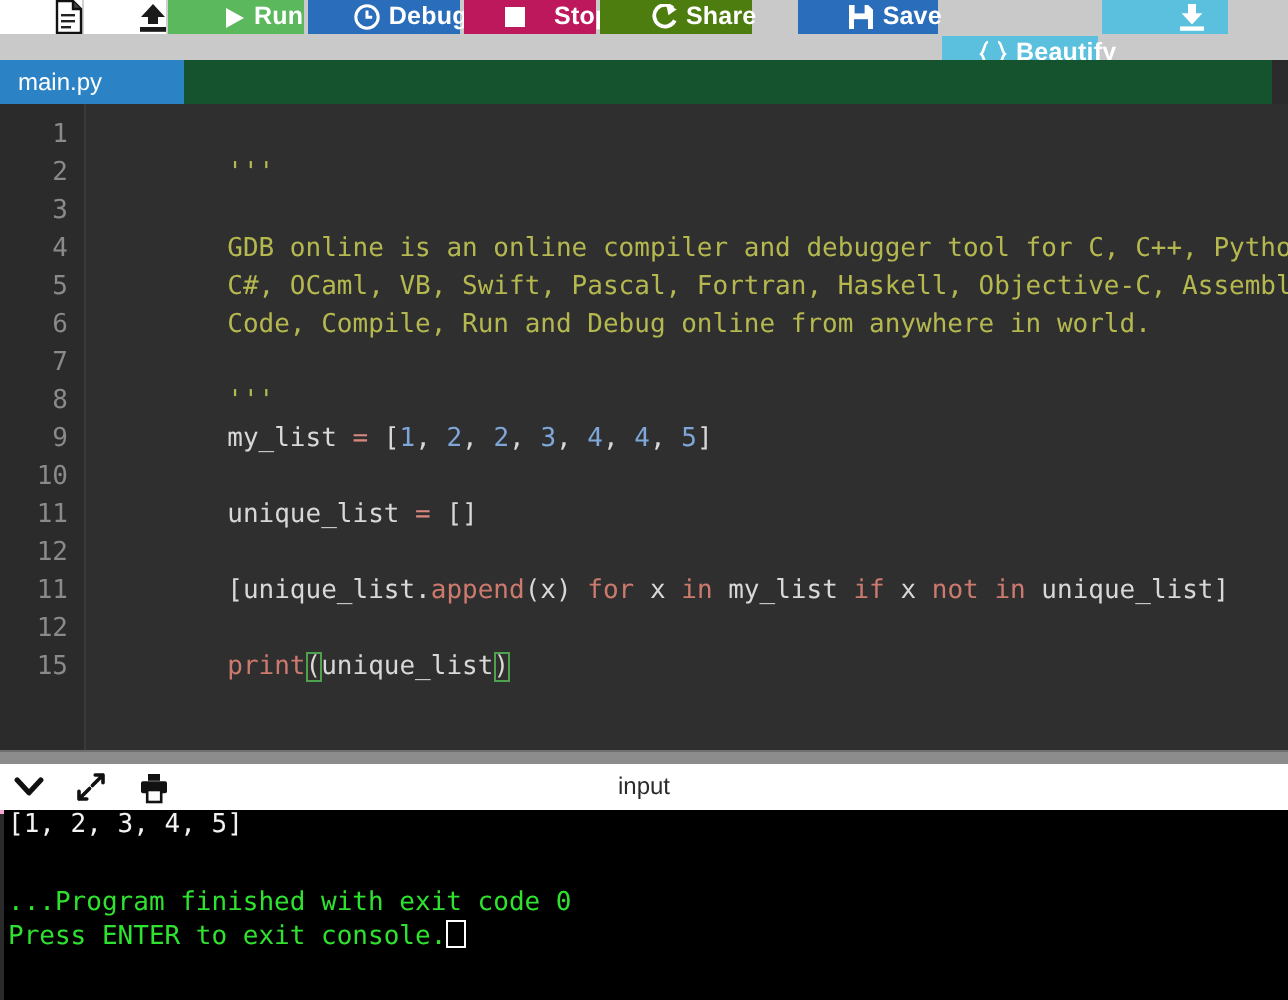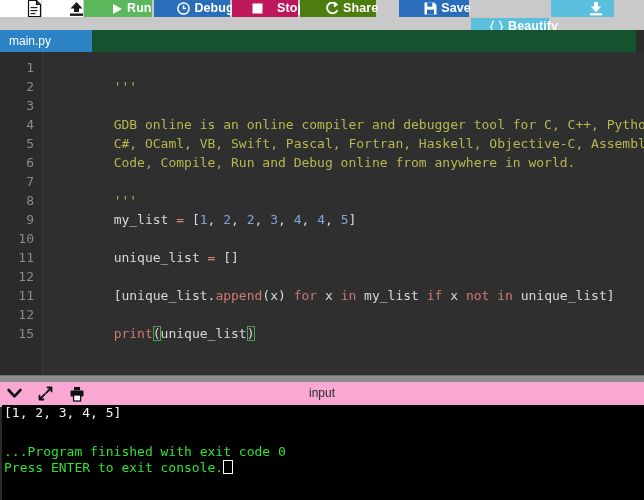--- a/index.html
+++ b/index.html
@@ -141,21 +141,21 @@
     width: 644px; height: 7px;
     background: #8c8c8c;
     border-top: 1px solid #6f6f6f;
   }
 
   
   .console-bar {
     position: absolute;
     left: 0; top: 382px;
     width: 644px; height: 23px;
-    background: #f9a8d4;
+    background: #ffffff;
     border-bottom: 2px solid #f9a8d4;
   }
   .cb-icons {
     position: absolute;
     left: 6px; top: 0;
     height: 23px;
     display: flex;
     align-items: center;
     gap: 14px;
   }

